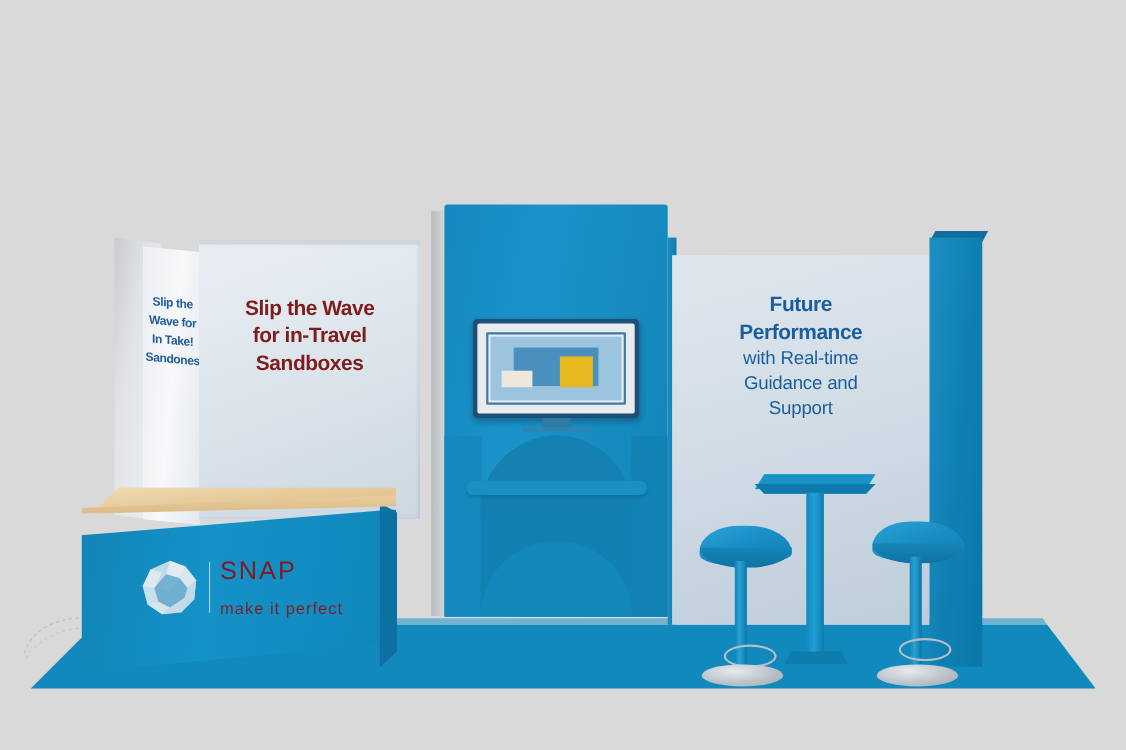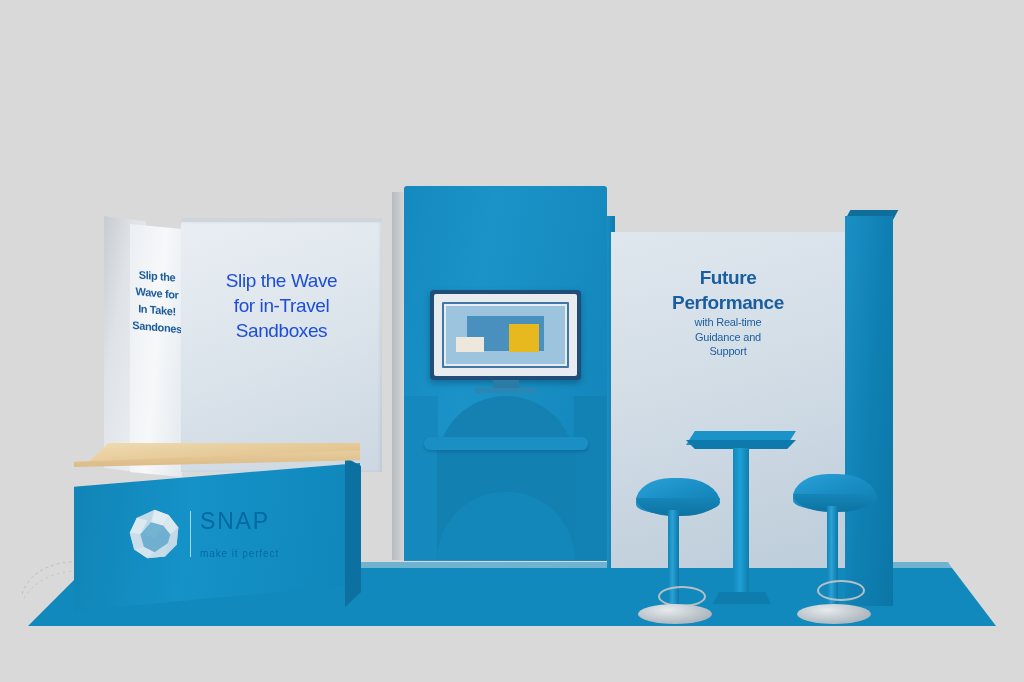--- a/index.html
+++ b/index.html
@@ -42,21 +42,21 @@
     background:linear-gradient(160deg,#e9eef3 0%,#dde5ec 45%,#ccd7e1 100%);
     box-shadow:inset -2px 0 3px rgba(120,140,160,.18);
   }
   .left-main-top{
     position:absolute;left:181px;top:218px;width:201px;height:5px;
     background:#cfd5da;
   }
   .left-main-text{
     position:absolute;left:186px;top:268px;width:191px;
     text-align:center;
-    color:#1d4ed8;font-weight:400;font-size:19px;line-height:1.32;
+    color:#7f1d1d;font-weight:700;font-size:19px;line-height:1.32;
     letter-spacing:-0.4px;
   }
 
   
   .center-tower{
     position:absolute;left:404px;top:186px;width:203px;height:375px;
     background:linear-gradient(100deg,#1489bf 0%,#1b93c8 35%,#1285b9 100%);
     border-radius:3px 3px 0 0;
   }
   .center-tower-shadow{
@@ -132,21 +132,21 @@
   }
   .right-main-text{
     position:absolute;left:618px;top:265px;width:220px;
     text-align:center;
   }
   .right-main-text .hl{
     color:#1a5e9e;font-weight:700;font-size:19px;line-height:1.32;
     letter-spacing:-0.4px;display:block;
   }
   .right-main-text .sub{
-    color:#1a5e9e;font-weight:400;font-size:11px;line-height:1.32;
+    color:#1a5e9e;font-weight:400;font-size:17px;line-height:1.32;
     letter-spacing:-0.2px;display:block;
   }
   .right-return{
     position:absolute;left:845px;top:216px;width:48px;height:390px;
     background:linear-gradient(95deg,#1b8fc4 0%,#0f7fb2 55%,#0b76a6 100%);
   }
   .right-return-top{
     position:absolute;left:845px;top:210px;width:48px;height:10px;
     background:#0f6e9a;transform:skewX(-28deg);transform-origin:bottom left;
   }
@@ -179,24 +179,24 @@
   .desk-logo{
     position:absolute;left:128px;top:498px;width:200px;height:72px;
     display:flex;align-items:center;gap:9px;
   }
   .logo-mark{
     width:53px;height:53px;flex:0 0 auto;position:relative;
   }
   .logo-divider{
     width:1px;height:46px;background:rgba(255,255,255,.62);flex:0 0 auto;
   }
-  .logo-words{color:#0369a1;line-height:1;}
+  .logo-words{color:#7f1d1d;line-height:1;}
   .logo-words .l1{font-size:23px;letter-spacing:1.8px;font-weight:300;display:block;}
   .logo-words .l2{font-size:23px;letter-spacing:1.1px;font-weight:300;display:block;margin-top:1px;}
-  .logo-words .l3{font-size:10px;letter-spacing:.9px;font-weight:400;display:block;margin-top:16px;text-align:right;opacity:.95;}
+  .logo-words .l3{font-size:15px;letter-spacing:.9px;font-weight:400;display:block;margin-top:16px;text-align:right;opacity:.95;}
 
   
   .hi-table-top{
     position:absolute;left:686px;top:431px;width:110px;height:14px;
     background:#1a93c9;
     clip-path:polygon(8% 0%, 100% 0%, 92% 100%, 0% 100%);
   }
   .hi-table-top2{
     position:absolute;left:686px;top:440px;width:110px;height:9px;
     background:#0e7aab;

